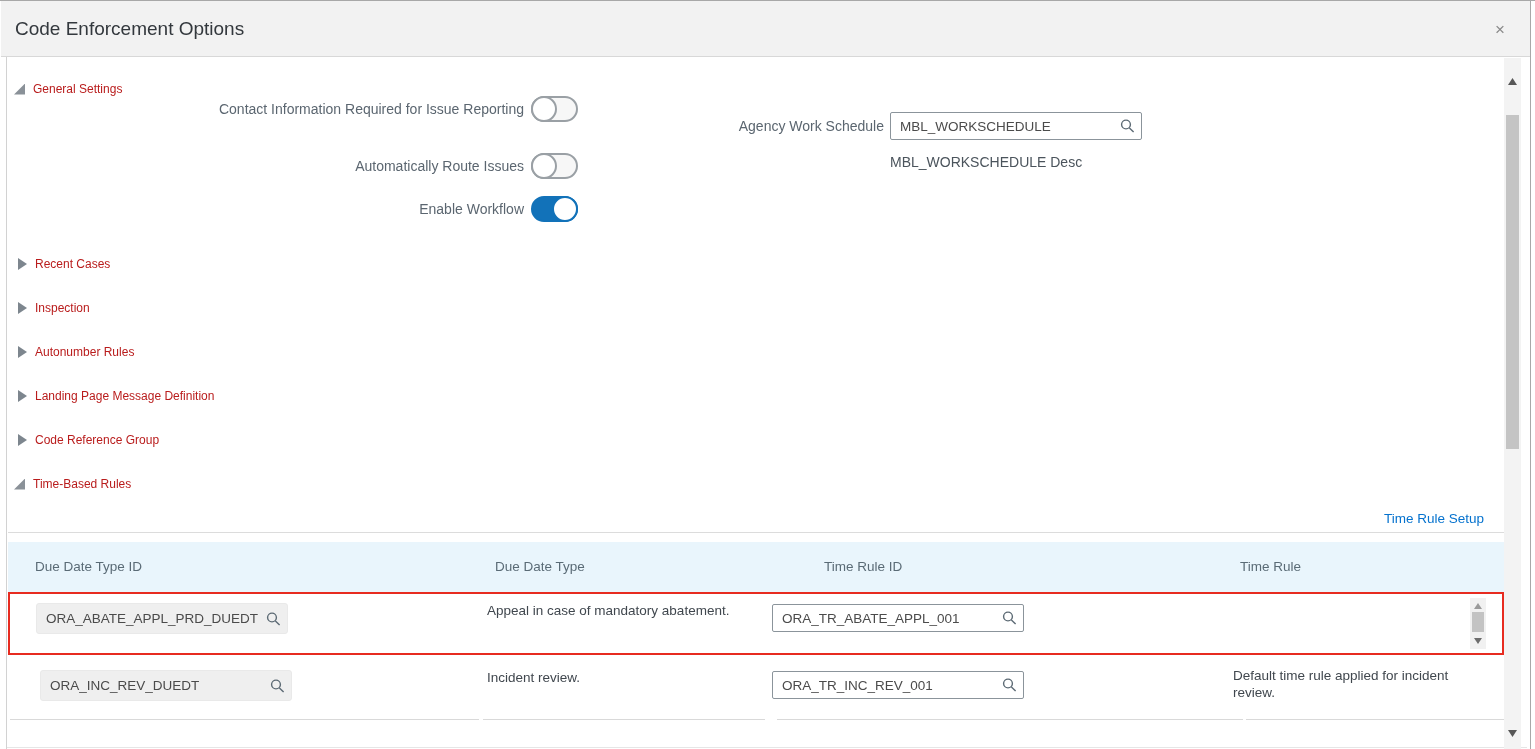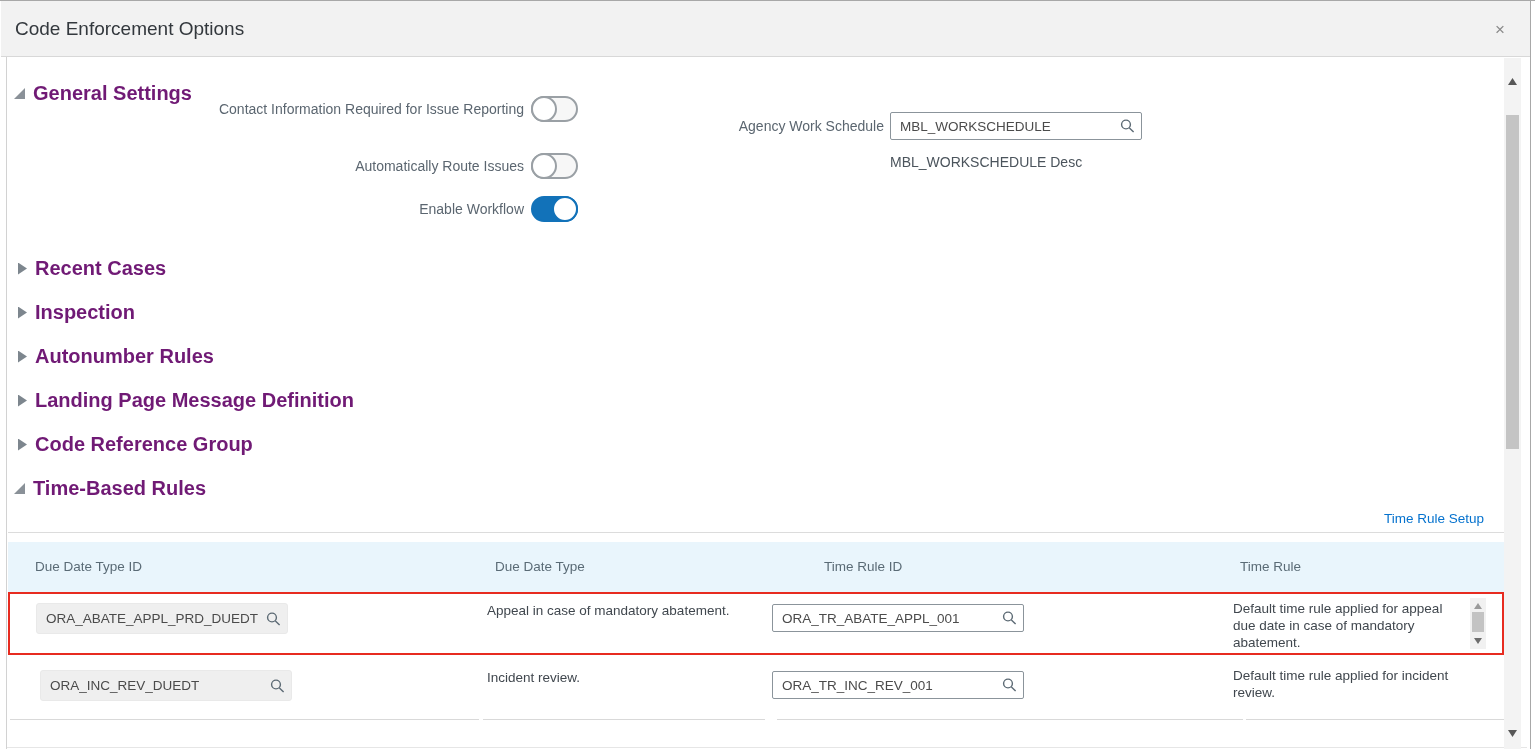--- a/index.html
+++ b/index.html
@@ -17,21 +17,21 @@
 
   
   .hdr { position:absolute; left:1px; top:1px; width:1529px; height:56px;
          background:#f2f2f2; border-bottom:1px solid #d8d8d8; }
   .hdr-title { position:absolute; left:14px; top:0; line-height:56px; font-size:19px; color:#33383d; }
   .hdr-close { position:absolute; left:1488px; top:18px; width:22px; height:22px;
                font-size:17px; color:#8a8a8a; text-align:center; line-height:22px; cursor:pointer; }
 
   
   .sec { position:absolute; display:flex; align-items:center; gap:8px; cursor:pointer; }
-  .sec-label { font-size:20px; font-weight:bold; color:#701a75; }
+  .sec-label { font-size:12px; font-weight:normal; color:#b91c1c; }
   .tri-exp { width:11px; height:11px; background:#8a9198;
              clip-path:polygon(100% 0, 100% 100%, 0 100%); }
   .tri-col { width:9px; height:12px; background:#7d868e;
              clip-path:polygon(0 0, 100% 50%, 0 100%); }
 
   
   .tgl-row { position:absolute; left:0; width:578px; display:flex;
              justify-content:flex-end; align-items:center; gap:7px; }
   .tgl-label { font-size:14px; color:#5b6670; }
   .toggle { position:relative; width:47px; height:26px; border-radius:13px; cursor:pointer; flex:0 0 auto; }
@@ -189,21 +189,20 @@
   <span class="cell-text" style="left:477px; top:8px;">Appeal in case of mandatory abatement.</span>
   <span class="lov" style="position:absolute; left:762px; top:10px;">
     <input type="text" value="ORA_TR_ABATE_APPL_001" style="">
     <span class="mag">
       <svg width="15" height="15" viewBox="0 0 15 15">
           <circle cx="6" cy="6" r="4.4" fill="none" stroke="#5c6a74" stroke-width="1.4"></circle>
           <line x1="9.4" y1="9.4" x2="13.6" y2="13.6" stroke="#5c6a74" stroke-width="1.4"></line>
         </svg>
     </span>
   </span>
-  <span class="cell-text clipbox" style="left:1223px; top:6px; width:228px; height:50px;">Default time rule applied for appeal due date in case of mandatory abatement.</span>
   <span class="mini-sb" style="left:1460px; top:4px; height:51px;">
     <span class="up"></span>
     <span class="thumb"></span>
     <span class="down"></span>
   </span>
 </div>
 
 <div class="row2">
   <span class="lov lov-ro" style="position:absolute; left:20px; top:15px;padding-left:12px;">
     <input type="text" style="height: 31px;" value="ORA_INC_REV_DUEDT">

